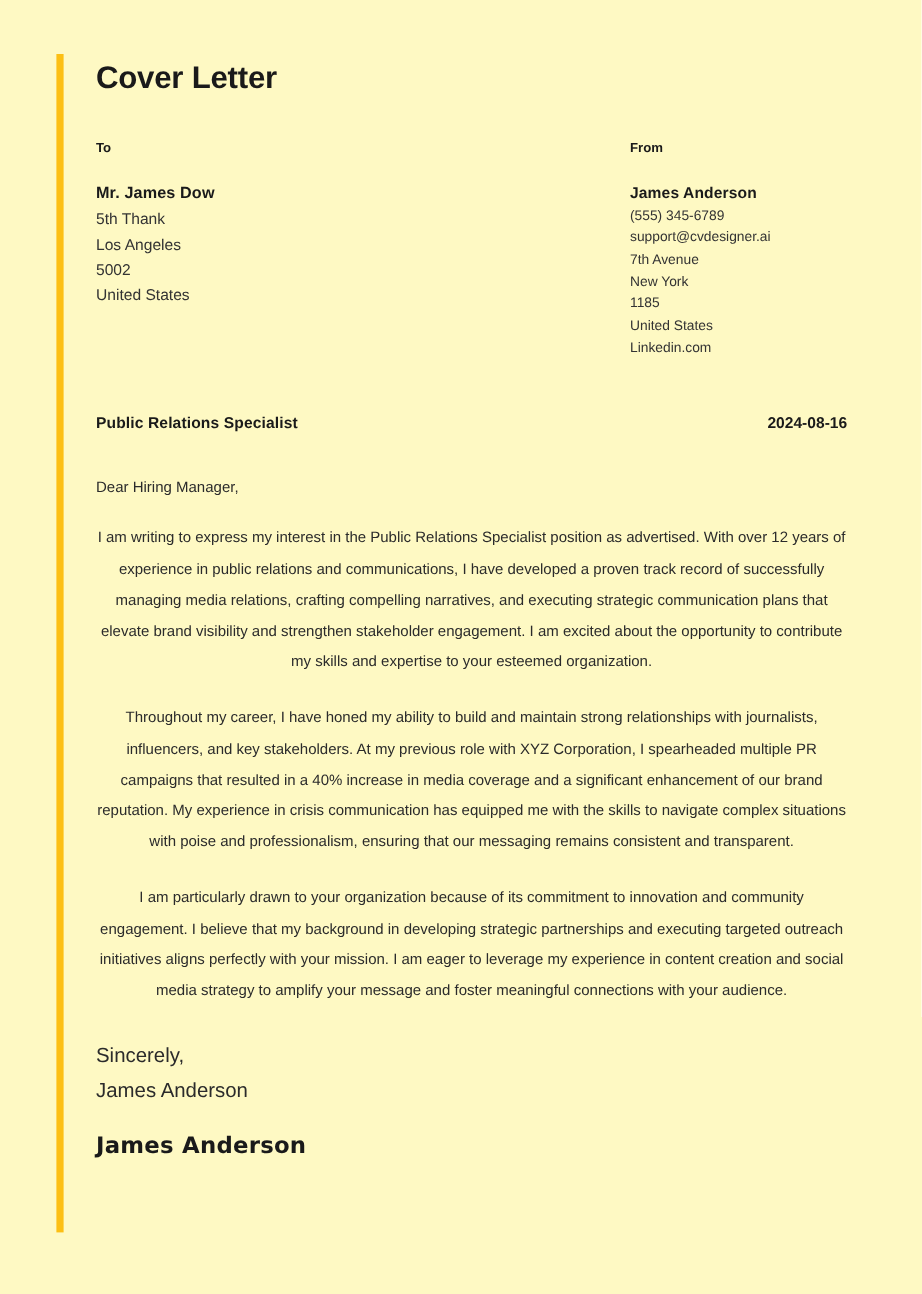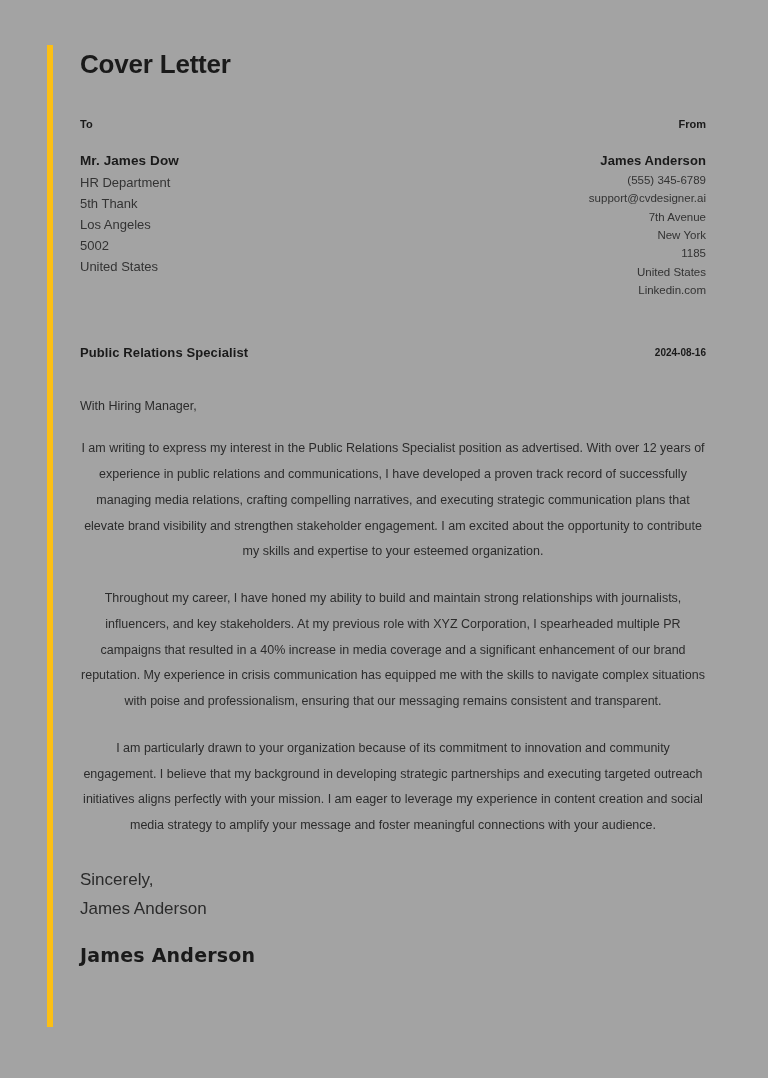--- a/index.html
+++ b/index.html
@@ -11,21 +11,21 @@
     width: 768px;
     height: 1078px;
     position: relative;
     font-family: "Liberation Sans", sans-serif;
     -webkit-font-smoothing: antialiased;
   }
 
   .page {
     position: absolute;
     inset: 0;
-    background: #a3a3a3;
+    background: #fef9c3;
     overflow: hidden;
   }
 
   
   .accent-bar {
     position: absolute;
     left: 47px;
     top: 45px;
     width: 6px;
     height: 982px;
@@ -54,21 +54,20 @@
   .address-row {
     display: flex;
     margin-top: 39px;
   }
   .address-col-to {
     width: 445px;
     flex: 0 0 445px;
   }
   .address-col-from {
     flex: 1 1 auto;
-    text-align: right;
   }
 
   .addr-label {
     font-size: 11px;
     font-weight: bold;
     color: #1a1a1a;
     line-height: 1.2;
     margin: 0 0 20px 0;
   }
 
@@ -92,33 +91,33 @@
   }
   .address-col-from .addr-line {
     font-size: 11.5px;
     line-height: 1.6;
     color: #333333;
   }
 
   
   .subject-row {
     display: flex;
-    align-items: center;
+    align-items: flex-end;
     justify-content: space-between;
     margin-top: 45px;
   }
   .subject-title {
     font-size: 13px;
     font-weight: bold;
     color: #1a1a1a;
     margin: 0;
     letter-spacing: 0.1px;
   }
   .subject-date {
-    font-size: 10px;
+    font-size: 13px;
     font-weight: bold;
     color: #1a1a1a;
     margin: 0;
     white-space: nowrap;
   }
 
   
   .body-block {
     margin-top: 37px;
   }
@@ -165,21 +164,20 @@
 
   <div class="content">
 
     <h1 class="doc-title">Cover Letter</h1>
 
     <div class="address-row">
 
       <div class="address-col-to">
         <p class="addr-label">To</p>
         <p class="addr-name">Mr. James Dow</p>
-        <p class="addr-line">HR Department</p>
         <p class="addr-line">5th Thank</p>
         <p class="addr-line">Los Angeles</p>
         <p class="addr-line">5002</p>
         <p class="addr-line">United States</p>
       </div>
 
       <div class="address-col-from">
         <p class="addr-label">From</p>
         <p class="addr-name">James Anderson</p>
         <p class="addr-line">(555) 345-6789</p>
@@ -192,21 +190,21 @@
       </div>
 
     </div>
 
     <div class="subject-row">
       <p class="subject-title">Public Relations Specialist</p>
       <p class="subject-date">2024-08-16</p>
     </div>
 
     <div class="body-block">
-      <p class="salutation">With Hiring Manager,</p>
+      <p class="salutation">Dear Hiring Manager,</p>
       <p class="para">I am writing to express my interest in the Public Relations Specialist position as advertised. With over 12 years of experience in public relations and communications, I have developed a proven track record of successfully managing media relations, crafting compelling narratives, and executing strategic communication plans that elevate brand visibility and strengthen stakeholder engagement. I am excited about the opportunity to contribute my skills and expertise to your esteemed organization.</p>
       <p class="para">Throughout my career, I have honed my ability to build and maintain strong relationships with journalists, influencers, and key stakeholders. At my previous role with XYZ Corporation, I spearheaded multiple PR campaigns that resulted in a 40% increase in media coverage and a significant enhancement of our brand reputation. My experience in crisis communication has equipped me with the skills to navigate complex situations with poise and professionalism, ensuring that our messaging remains consistent and transparent.</p>
       <p class="para">I am particularly drawn to your organization because of its commitment to innovation and community engagement. I believe that my background in developing strategic partnerships and executing targeted outreach initiatives aligns perfectly with your mission. I am eager to leverage my experience in content creation and social media strategy to amplify your message and foster meaningful connections with your audience.</p>
     </div>
 
     <div class="closing-block">
       <p class="closing-line">Sincerely,</p>
       <p class="closing-line">James Anderson</p>
     </div>
 

